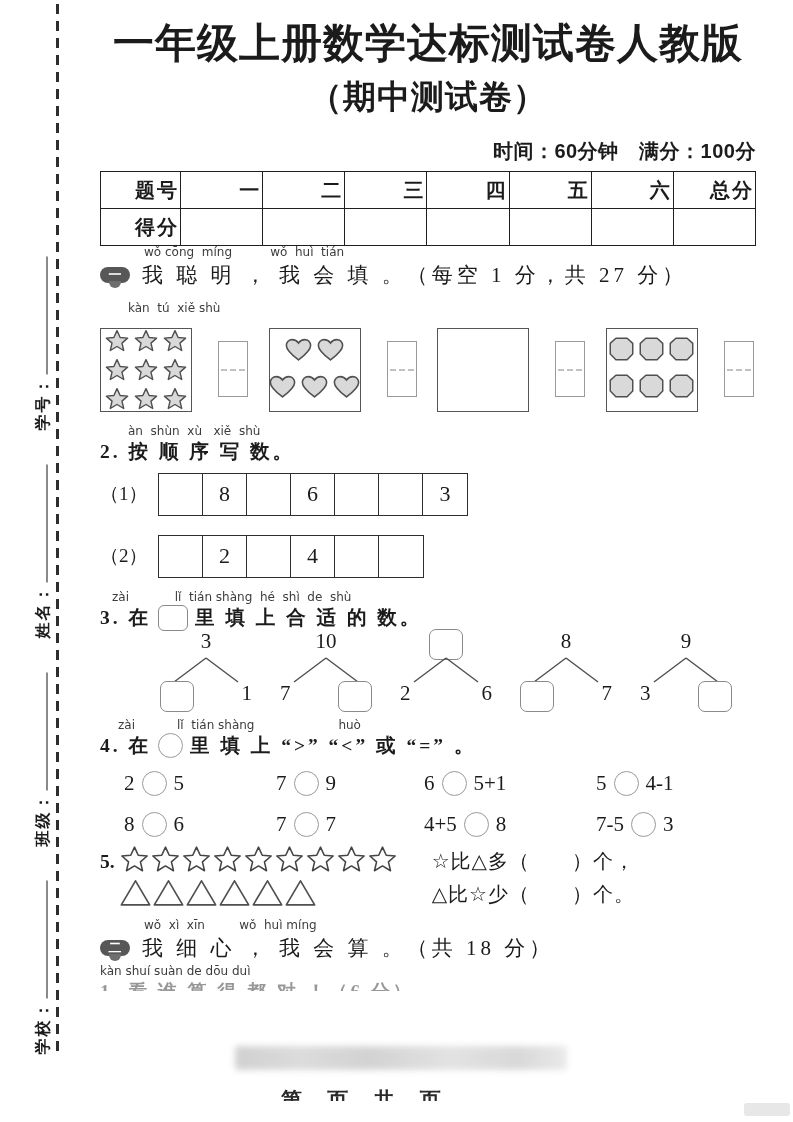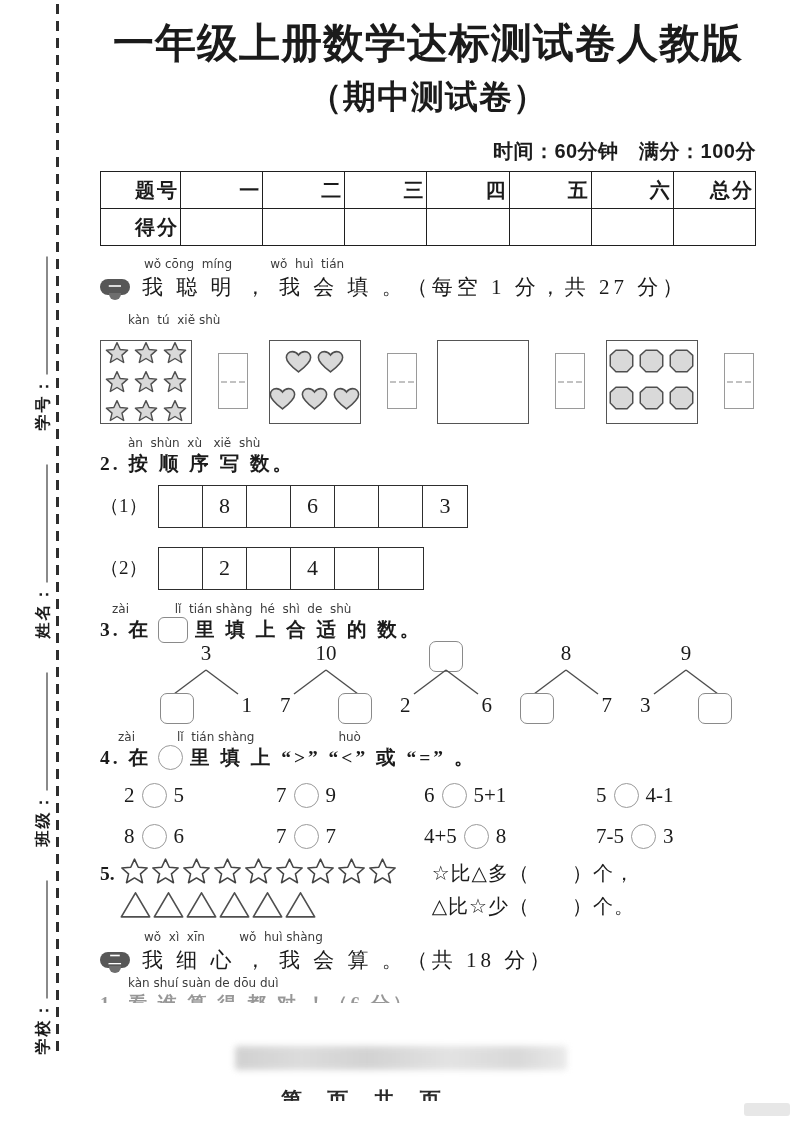--- a/index.html
+++ b/index.html
@@ -31,21 +31,21 @@
   .meta { text-align:right; font-size:20px; font-weight:bold; margin-top:18px;
           font-family:"Liberation Sans","DejaVu Sans",sans-serif; letter-spacing:0.5px; }
 
   table.score { width:100%; border-collapse:collapse; margin-top:6px; table-layout:fixed; }
   table.score td { border:1.8px solid #1f1f1f; height:37px; text-align:right;
                    font-size:20px; font-weight:bold; letter-spacing:2px; }
 
   .pinyin { font-family:"DejaVu Sans","Liberation Sans",sans-serif; font-size:12px; color:#3c3c3c;
             white-space:pre; line-height:1.15; }
 
-  .sec-block { margin-top:12px; }
+  .sec-block { }
   .sec-row { display:flex; align-items:center; gap:12px; margin-top:1px; }
   .badge { position:relative; width:30px; height:16px; background:var(--badge-bg,#575757); border-radius:8px;
            color:#fff; font-size:13px; font-weight:bold; display:flex; align-items:center; justify-content:center;
            font-family:"DejaVu Sans",sans-serif; flex:0 0 auto; }
   .badge::after { content:""; position:absolute; left:50%; transform:translateX(-50%); top:14px;
                   width:12px; height:7px; background:#6e6e6e; border-radius:0 0 6px 6px; }
   .sec-text { font-size:21px; font-weight:normal; letter-spacing:4px; }
 
   .q-head { margin-top:13px; }
   .q-label { font-size:19.5px; font-weight:600; letter-spacing:3px; line-height:1.35; }
@@ -475,29 +475,29 @@
               </svg></span>
           </div>
       </div>
       <div class="q5-right">
         <div>☆比△多（　　）个，</div>
         <div>△比☆少（　　）个。</div>
       </div>
     </div>
 
     <div class="sec-block" style="margin-top:8px">
-      <div class="pinyin" style="margin-left:44px">wǒ  xì  xīn         wǒ  huì shàng</div>
+      <div class="pinyin" style="margin-left:44px">wǒ  xì  xīn         wǒ  huì míng</div>
       <div class="sec-row">
         <span class="badge">二</span>
         <span class="sec-text">我 细 心 ， 我 会 算 。（共 18 分）</span>
       </div>
     </div>
 
     <div style="margin-top:3px">
-      <div class="pinyin" style="margin-left:28px">kàn shuí suàn de dōu duì</div>
+      <div class="pinyin" style="">kàn shuí suàn de dōu duì</div>
       <div class="s2q1-label">1. 看 谁 算 得 都 对 ！（6 分）</div>
     </div>
 
   </div>
 
   <div class="blurbar"></div>
   <div class="footer-clip">第 页 共 页</div>
   <div class="br-mark"></div>
 
 </div>

